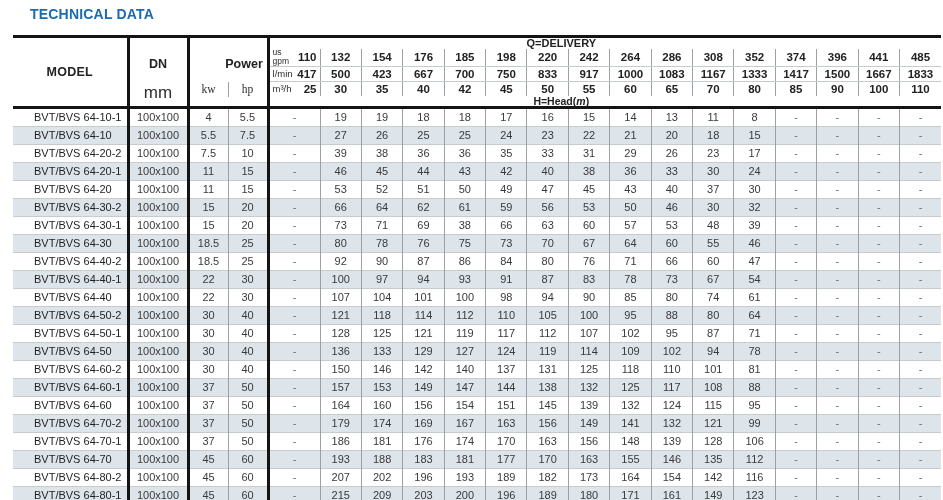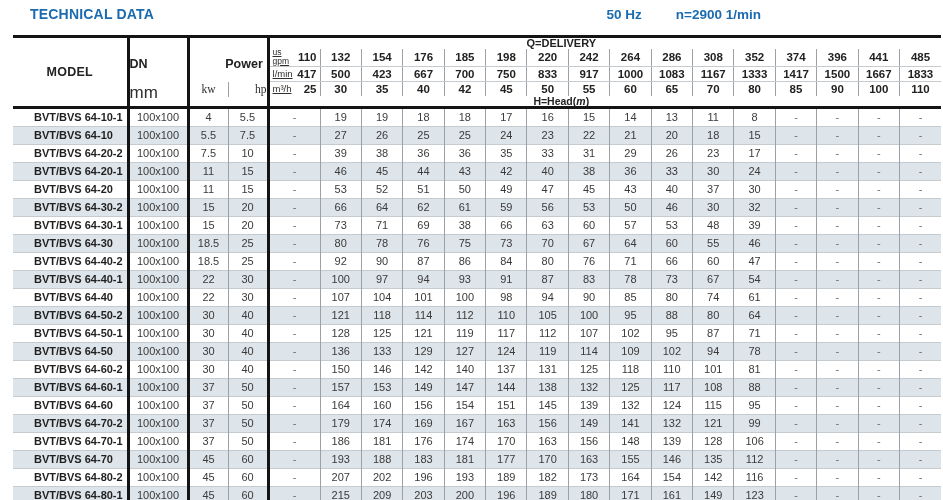--- a/index.html
+++ b/index.html
@@ -1,80 +1,76 @@
 <!DOCTYPE html>
 <html style="--accent: #1a6bb0; --shade: #dde4ea;"><head>
 <meta charset="utf-8">
 <style>
   :root { --accent:#1a6bb0; --shade:#dde4ea; --thick:#141414; --vline:#9aa1a8; --hline:#c6cbd0; }
   * { box-sizing:border-box; }
   html,body { margin:0; padding:0; background:#ffffff; }
   body { width:943px; height:500px; font-family:"Liberation Sans", sans-serif; overflow:hidden; }
   .page { position:relative; width:943px; height:500px; background:#fff; }
 
-  .topbar { position:absolute; left:0; top:6px; width:765px; display:flex; justify-content:space-between; align-items:baseline; }
+  .topbar { position:absolute; left:0; top:6px; width:765px; display:flex; justify-content:space-between; align-items:baseline;flex-direction:column; }
   .title { margin-left:30px; color:var(--accent); font-weight:bold; font-size:14px; letter-spacing:0.2px; }
   .specs { margin-right:4px; color:var(--accent); font-weight:bold; font-size:13.5px; display:flex; gap:34px; }
 
   table.tech { position:absolute; left:13px; top:35px; width:928px; table-layout:fixed; border-collapse:collapse;
     border-top:3px solid var(--thick); border-bottom:2px solid var(--thick); }
   col.c-model{width:115px} col.c-dn{width:60px} col.c-kw{width:40px} col.c-hp{width:40px} col.c-q0{width:52px}
 
   th, td { padding:0; margin:0; }
 
   
   .model-h { border-right:3px solid var(--thick); border-bottom:3px solid var(--thick);
     font-size:12.5px; font-weight:bold; color:#222; text-align:center; vertical-align:middle; letter-spacing:0.3px; }
-  .dn-h { border-right:3px solid var(--thick); border-bottom:3px solid var(--thick); vertical-align:top; text-align:left; }
+  .dn-h { border-right:3px solid var(--thick); border-bottom:3px solid var(--thick); vertical-align:top; text-align:center; }
   .dn-top { margin-top:19px; font-size:12.5px; font-weight:bold; color:#222; }
   .dn-unit { margin-top:12px; font-size:17px; font-weight:400; color:#2e2e2e; }
   .pw-h { border-right:3px solid var(--thick); border-bottom:3px solid var(--thick); vertical-align:top; text-align:center; }
   .pw-top { margin-top:19px; font-size:12.5px; font-weight:bold; color:#222;padding-left:32px; }
   .pw-units { margin-top:11px; display:flex;font-family:Liberation Serif, serif; }
   .pw-units span { flex:1; text-align:center; font-size:11.5px; font-weight:400; color:#2e2e2e; line-height:15px; }
-  .pw-units .hp { border-left:1px solid var(--vline);text-align:right; }
+  .pw-units .hp { border-left:1px solid var(--vline); }
 
   
   .q-title { height:11px; text-align:center; vertical-align:bottom; }
   .q-title span { display:block; transform:translateX(-44px); font-size:11px; font-weight:bold; color:#222; line-height:11px;text-align:center; }
   .flow-row th { height:15px; vertical-align:middle; font-size:11.5px; font-weight:bold; color:#222;
     border-bottom:1px solid var(--hline); }
   .flow-row th + th { border-left:1px solid var(--vline); }
   tr[data-flow="2"] th { border-bottom:none; }
   .q-unit .wrap { display:flex; align-items:center; justify-content:space-between; padding:0 3px 0 3px; }
-  .unit-label { font-weight:400; color:#2e2e2e; text-align:left;text-decoration:underline; }
+  .unit-label { font-weight:400; color:#2e2e2e; text-align:left; }
   .unit-label .l1 { font-size:8.5px; line-height:7.5px; }
   .unit-label .l2 { font-size:8.5px; line-height:9px; }
   .unit-label.single { font-size:9.5px; line-height:10px; }
   .unit-val { font-weight:bold; font-size:11.5px; }
   .q-foot { height:10px; vertical-align:top; border-bottom:3px solid var(--thick); }
   .q-foot .hh { display:block; transform:translateX(-44px); font-size:10.5px; font-weight:bold; color:#222; line-height:10px; }
   .q-foot .hh i { font-style:italic; }
 
   
   tbody td { height:17px; line-height:17px; font-size:11px; color:#3a3a3a; text-align:center;
     border-top:1px solid var(--hline); }
   tbody tr:nth-child(even) { background:var(--shade); }
-  td.model-cell { text-align:left; padding-left:21px; font-weight:bold; color:#1f1f1f; border-right:3px solid var(--thick);margin-top:16px; }
+  td.model-cell { text-align:left; padding-left:21px; font-weight:normal; color:#1f1f1f; border-right:3px solid var(--thick);margin-top:16px; }
   td.dn-cell { border-right:3px solid var(--thick); }
   td.kw-cell { border-right:1px solid var(--vline); }
   td.hp-cell { border-right:3px solid var(--thick); }
   td.q-cell + td.q-cell { border-left:1px solid var(--vline); }
   td.dash { color:#6e6e6e; }
 </style>
 </head>
 <body>
 
 <div class="page">
   <div class="topbar">
     <div class="title">TECHNICAL DATA</div>
-    <div class="specs">
-      <span>50 Hz</span>
-      <span>n=2900 1/min</span>
-    </div>
   </div>
 
   <table class="tech">
     <colgroup>
       <col class="c-model">
         <col class="c-dn">
         <col class="c-kw">
         <col class="c-hp">
         <col class="c-q0">
       <col>

